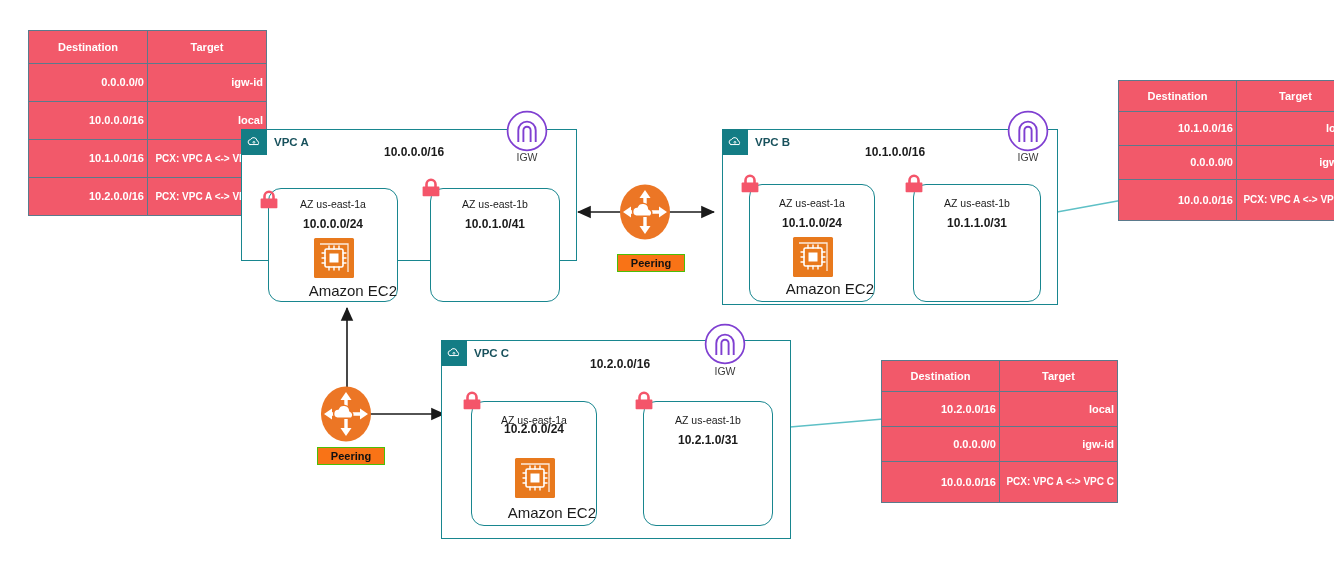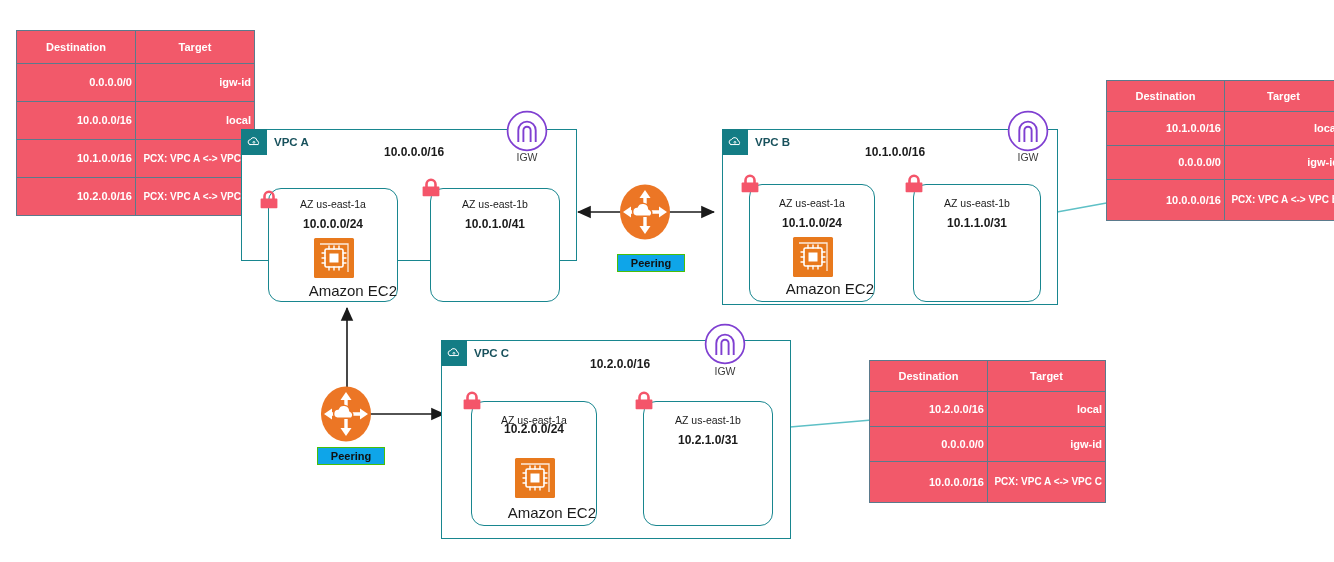--- a/index.html
+++ b/index.html
@@ -6,21 +6,21 @@
   body{
     width:1334px;height:562px;position:relative;overflow:hidden;
     font-family:"Liberation Sans","DejaVu Sans",sans-serif;
     -webkit-font-smoothing:antialiased;
   }
   .stage{position:absolute;left:0;top:0;width:1334px;height:562px;}
   .abs{position:absolute;}
 
   
   .rt{position:absolute;border-collapse:collapse;table-layout:fixed;
-      background:#f2596a;border:1px solid #5b7a8c;}
+      background:#f2596a;border:1px solid #5b7a8c;margin-left:12px;}
   .rt td,.rt th{
       border:1px solid #5b7a8c;color:#ffffff;text-align:center;
       font-weight:bold;padding:2px 3px;line-height:1.15;
       font-family:"Liberation Sans","DejaVu Sans",sans-serif;}
   .rt th{font-size:11px;}
   .rt td{font-size:11px;text-align:right;}
 
   
   .vpc{position:absolute;border:1.6px solid #18868f;background:#ffffff;box-sizing:border-box;}
   .vpc-tag{position:absolute;left:-1px;top:-1px;display:flex;align-items:center;}
@@ -33,21 +33,21 @@
   .az-label{position:absolute;width:100%;text-align:center;font-size:10.5px;color:#1b1b1b;white-space:nowrap;}
   .cidr-label{position:absolute;width:100%;text-align:center;font-size:12px;font-weight:bold;color:#1b1b1b;white-space:nowrap;}
   .ec2-label{position:absolute;width:100%;text-align:right;font-size:15px;font-weight:normal;color:#1b1b1b;white-space:nowrap;}
 
   
   .lock{position:absolute;width:22px;height:21px;}
   .ec2{position:absolute;width:40px;height:40px;}
   .igw{position:absolute;width:42px;height:42px;}
   .igw-label{position:absolute;width:60px;text-align:center;font-size:10.5px;color:#3c3c3c;}
   .peer{position:absolute;width:52px;height:60px;}
-  .peer-label{position:absolute;background:#0ea5e9;border:1px solid #4bbf07;
+  .peer-label{position:absolute;background:#f97316;border:1px solid #4bbf07;
       font-size:11px;font-weight:bold;color:#111;padding:2px 7px;white-space:nowrap;
       text-align:center;}
   svg{display:block;overflow:visible;}
 </style>
 </head>
 <body>
 
 <div class="stage">
 
   <svg class="abs" style="left:0;top:0;width:1334px;height:562px;">

